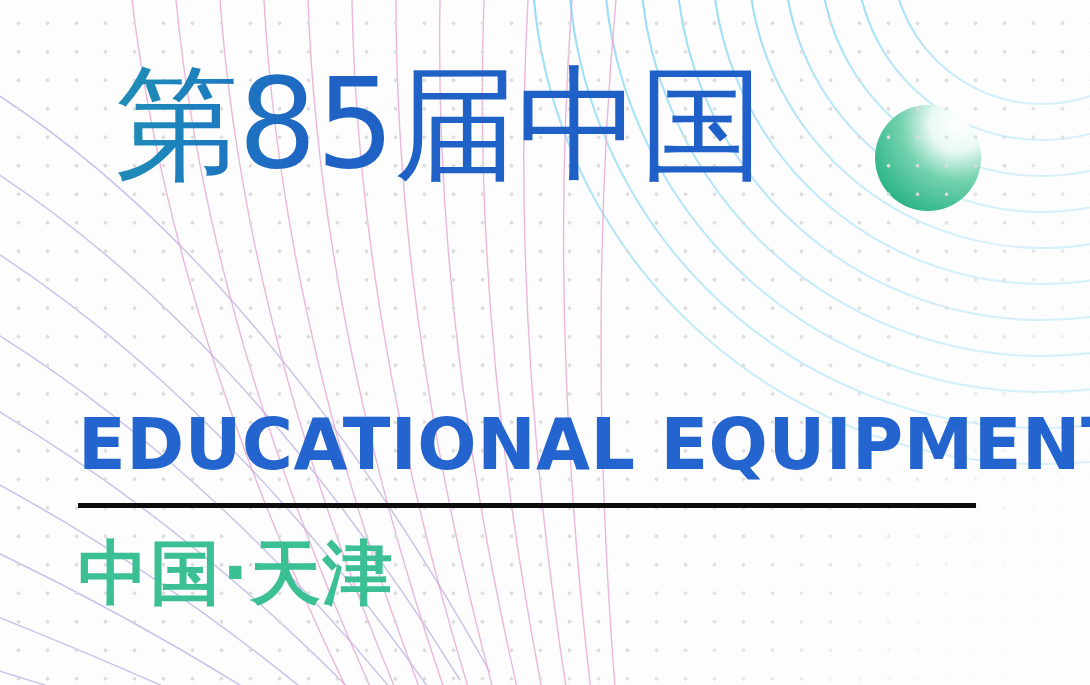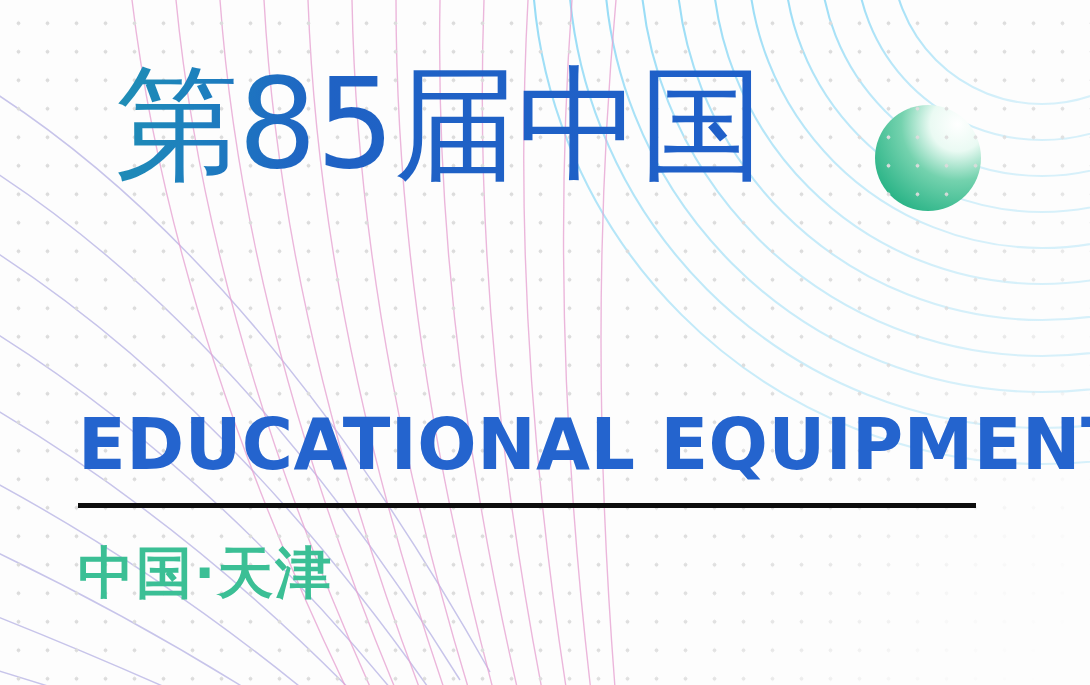--- a/index.html
+++ b/index.html
@@ -85,21 +85,21 @@
     left: 78px;
     top: 503px;
     width: 898px;
     height: 5px;
     background: #0d0d0d;
   }
   #location-cn {
     position: absolute;
     left: 78px;
     top: 530px;
-    font-size: 56px;
+    font-size: 70px;
     line-height: 86px;
     font-weight: 700;
     color: #3bbf95;
     letter-spacing: 2px;
     white-space: nowrap;
     font-family: "DejaVu Sans", "Liberation Sans", sans-serif;
   }
 </style>
 </head>
 <body>

